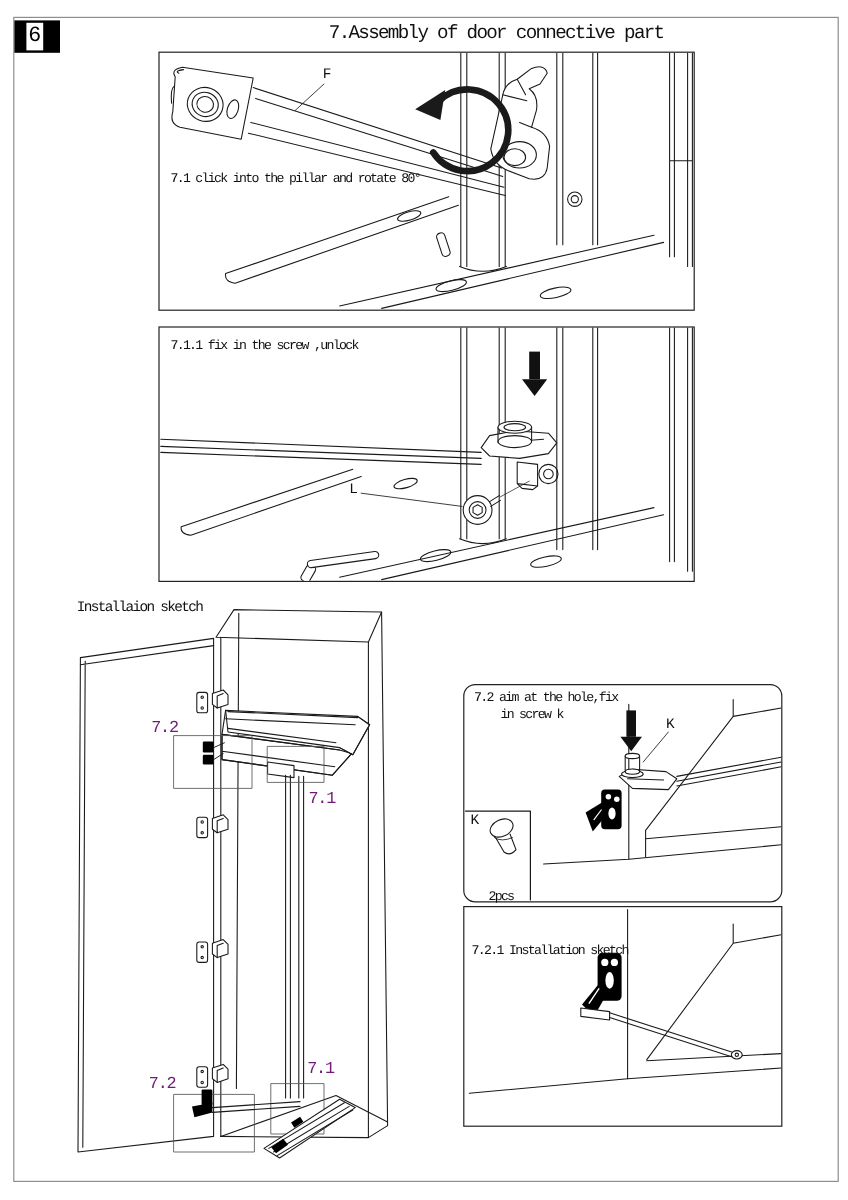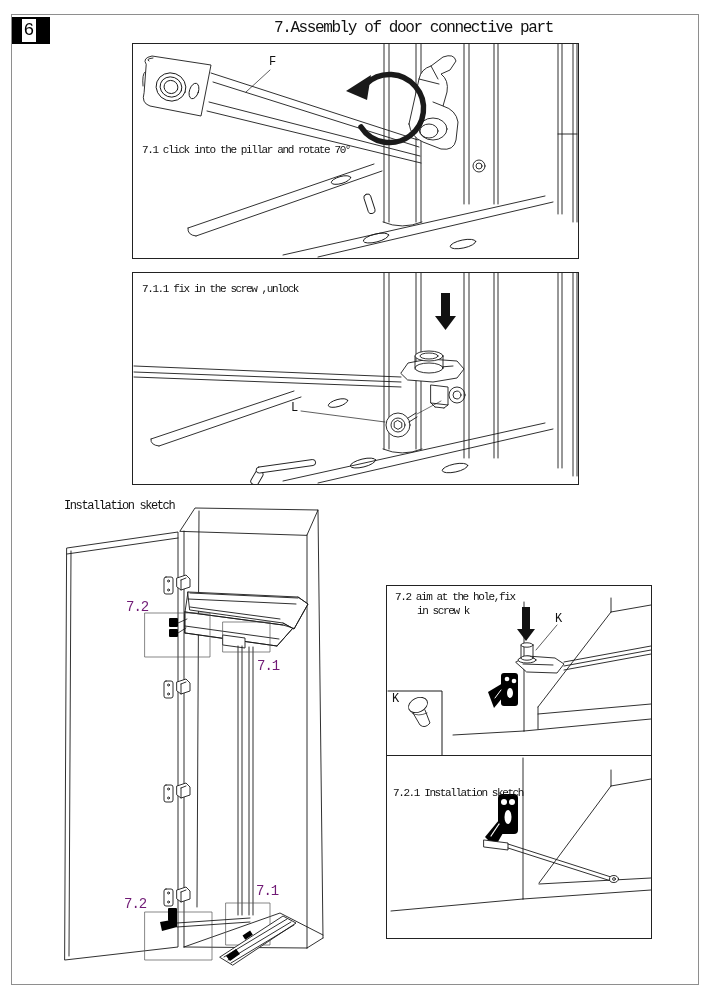--- a/index.html
+++ b/index.html
@@ -57,21 +57,21 @@
     <ellipse cx="296" cy="87" rx="9" ry="7"></ellipse>
 
     <path d="M137,26 L113,48" stroke-width="0.7"></path>
 
     <g>
       <path d="M233,40 A34,34 0 1 1 228,83" stroke-width="5.5"></path>
       <polygon points="213,47 238,31 234,56" fill="#1a1a1a" stroke="none"></polygon>
     </g>
   </svg>
   <div class="abs ltr" style="left:136px;top:11px;">F</div>
-  <div class="abs txt" style="left:9px;top:100px;">7.1 click into the pillar and rotate 70°</div>
+  <div class="abs txt" style="left:9px;top:100px;">7.1 click into the pillar and rotate 80°</div>
 </div>
 
 <div class="abs frame" style="left:132px;top:272px;width:445px;height:211px;">
   <svg width="445" height="211" viewBox="0 0 445 211" fill="none" stroke="#1a1a1a" stroke-width="0.9" stroke-linecap="round" stroke-linejoin="round">
 
     <path d="M251,0 V176 M256,0 V176 M283,0 V176 M288,0 V176"></path>
     <path d="M250,176 q19,8 39,0"></path>
     <path d="M331,0 V185 M336,0 V185 M361,0 V185 M365,0 V185"></path>
     <path d="M425,0 V195 M429,0 V195 M440,0 V203 M444,0 V203"></path>
 
@@ -109,21 +109,21 @@
 
     <g fill="#111" stroke="none">
       <rect x="308" y="20" width="9" height="23"></rect>
       <polygon points="302,43 323,43 312.5,57"></polygon>
     </g>
   </svg>
   <div class="abs txt" style="left:9px;top:10px;">7.1.1 fix in the screw ,unlock</div>
   <div class="abs ltr" style="left:158px;top:128px;">L</div>
 </div>
 
-<div class="abs txt" style="left:64px;top:500px;font-size:12px;">Installation sketch</div>
+<div class="abs txt" style="left:64px;top:500px;font-size:12px;">Installaion sketch</div>
 
 <div class="abs" style="left:40px;top:495px;width:340px;height:495px;">
   <svg width="340" height="495" viewBox="0 0 340 495" fill="none" stroke="#1a1a1a" stroke-width="0.9" stroke-linecap="round" stroke-linejoin="round">
 
     <polygon points="140,36 155,13 278,15 267,40" fill="#fff"></polygon>
     <path d="M278,15 L283,443 M267,40 L267,453 M144,452 L267,453 M267,453 L283,443"></path>
     <path d="M159,16 L157,412"></path>
     <path d="M144,452 L240,418 L283,440"></path>
 
     <polygon points="27,53 138,37 138,452 25,465" fill="#fff"></polygon>
@@ -194,21 +194,21 @@
       <polygon points="186,461 196,454 200,459 190,466"></polygon>
       <rect x="203" y="438" width="9" height="5" transform="rotate(-33 207 440)"></rect>
     </g>
   </svg>
   <div class="abs lbl" style="left:86px;top:104px;">7.2</div>
   <div class="abs lbl" style="left:217px;top:163px;">7.1</div>
   <div class="abs lbl" style="left:84px;top:401px;">7.2</div>
   <div class="abs lbl" style="left:216px;top:388px;">7.1</div>
 </div>
 
-<div class="abs frame" style="left:386px;top:585px;width:264px;height:180px;">
+<div class="abs frame" style="left:386px;top:570px;width:264px;height:180px;border-radius:10px;">
   <svg width="264" height="180" viewBox="0 0 264 180" fill="none" stroke="#1a1a1a" stroke-width="0.9" stroke-linecap="round" stroke-linejoin="round">
 
     <path d="M137,16 V145 M224,12 V26 M224,26 L264,19 M224,26 L151,121 M151,121 V143 M151,128 L264,118"></path>
     <path d="M66,149 L137,145 M137,145 L264,133"></path>
 
     <path d="M177,76 L264,60 M177,80 L264,64 M177,84 L264,68"></path>
 
     <path d="M129,76 L140,70 L168,72 L177,78 L170,87 L140,86 Z" fill="#fff"></path>
     <path d="M136,78 L166,79"></path>
 

